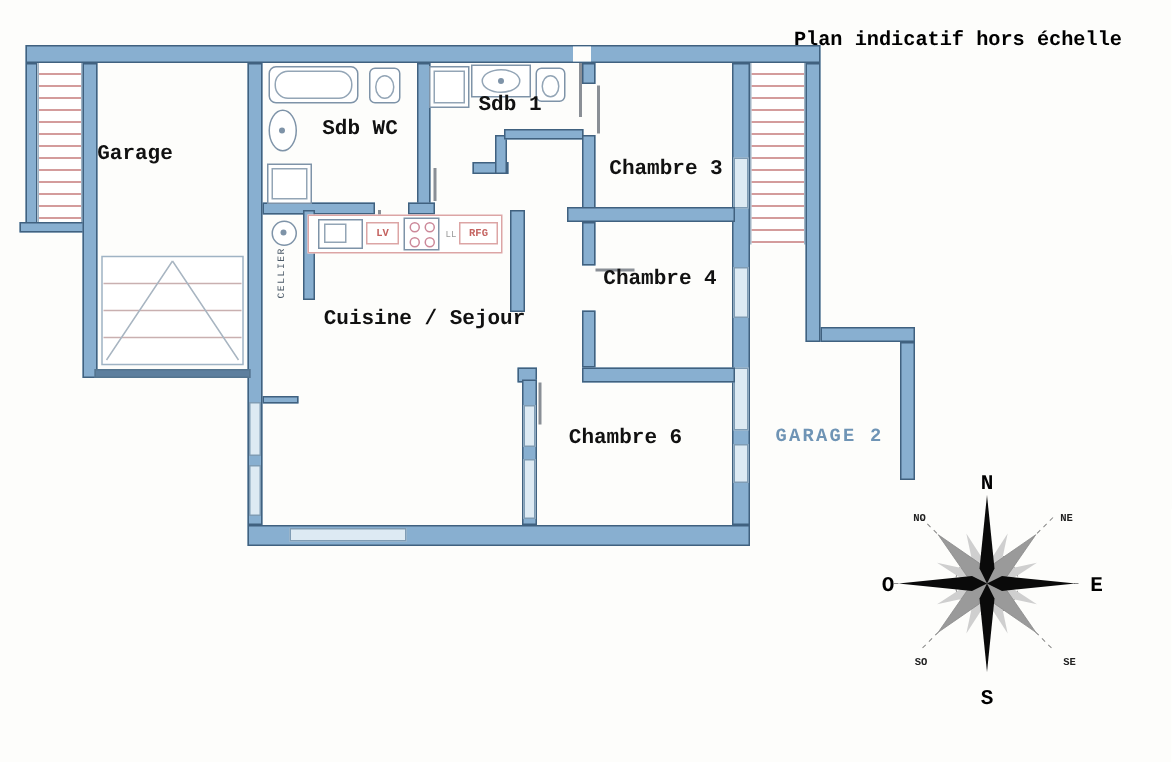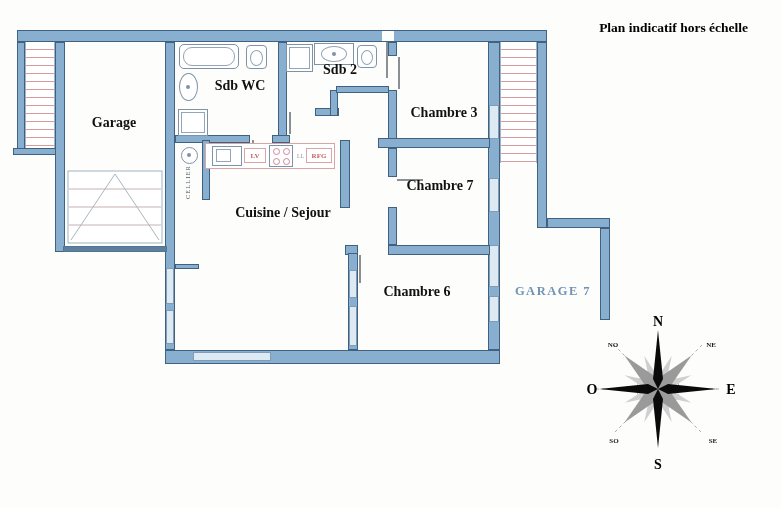--- a/index.html
+++ b/index.html
@@ -1,17 +1,17 @@
 <!DOCTYPE html>
 <html><head>
 <meta charset="utf-8">
 <style>
   html,body{margin:0;padding:0;background:#ffffff;}
   .page{position:relative;width:781px;height:508px;background:#fdfdfb;overflow:hidden;
-        font-family:Liberation Serif, serif;}
+        font-family:Liberation Mono, monospace;}
   
   .wall{position:absolute;background:#88afd0;border:1px solid #40617f;box-sizing:border-box;}
   .wall--soft{background:#9cbdd8;border-color:#54758f;}
   .win{position:absolute;background:#ddeaf3;border:1px solid #7f9cb4;box-sizing:border-box;}
   .gap{position:absolute;background:#fdfdfb;}
   .leaf{position:absolute;background:#8a8f96;}
   
   .hatch{position:absolute;background:#ffffff;
          background-image:repeating-linear-gradient(to bottom,transparent 0,transparent 7px,#d49c9c 7px,#d49c9c 8px);
          border-left:1px solid #9fb3c4;border-right:1px solid #9fb3c4;box-sizing:border-box;}
@@ -133,29 +133,29 @@
   <div class="fx-inner" style="left:289px;top:47px;width:21px;height:22px;"></div>
   <div class="fx" style="left:314px;top:43px;width:40px;height:22px;"></div>
   <div class="fx-inner oval" style="left:321px;top:46px;width:26px;height:16px;"></div>
   <div class="dot" style="left:332px;top:52px;"></div>
   <div class="fx" style="left:357px;top:45px;width:20px;height:23px;border-radius:4px;"></div>
   <div class="fx-inner oval" style="left:361px;top:50px;width:12px;height:15px;"></div>
 
   <div class="fx oval" style="left:181px;top:147px;width:17px;height:17px;"></div>
   <div class="dot" style="left:187px;top:153px;"></div>
 
-  <div class="room-label" style="left:64px;top:95px;width:100px;margin-top:20px;">Garage</div>
+  <div class="room-label" style="left:40px;top:95px;width:100px;">Garage</div>
   <div class="room-label" style="left:200px;top:78px;width:80px;">Sdb WC</div>
-  <div class="room-label" style="left:305px;top:62px;width:70px;">Sdb 2</div>
+  <div class="room-label" style="left:305px;top:62px;width:70px;">Sdb 1</div>
   <div class="room-label" style="left:394px;top:65px;width:100px;margin-top:40px;">Chambre 3</div>
-  <div class="room-label" style="left:390px;top:178px;width:100px;">Chambre 7</div>
+  <div class="room-label" style="left:390px;top:178px;width:100px;">Chambre 4</div>
   <div class="room-label" style="left:367px;top:284px;width:100px;">Chambre 6</div>
   <div class="room-label" style="left:203px;top:205px;width:160px;text-align:center;">Cuisine / Sejour</div>
   <div class="cellier-label" style="left:184px;top:165px;height:34px;">CELLIER</div>
-  <div class="garage3-label" style="left:503px;top:284px;width:100px;">GARAGE 7</div>
+  <div class="garage3-label" style="left:503px;top:284px;width:100px;">GARAGE 2</div>
 
   <svg style="position:absolute;left:585px;top:312px;" width="160" height="160" viewBox="0 0 160 160">
     <g transform="translate(73,77)">
 
       <circle r="21" fill="none" stroke="#8a8a8a" stroke-width="0.7" stroke-dasharray="2,3"></circle>
       <line x1="-44" y1="-44" x2="44" y2="44" stroke="#8a8a8a" stroke-width="0.7" stroke-dasharray="3,3"></line>
       <line x1="44" y1="-44" x2="-44" y2="44" stroke="#8a8a8a" stroke-width="0.7" stroke-dasharray="3,3"></line>
       <line x1="-62" y1="0" x2="62" y2="0" stroke="#8a8a8a" stroke-width="0.7" stroke-dasharray="3,3"></line>
 
       <g fill="#cfcfcf">

